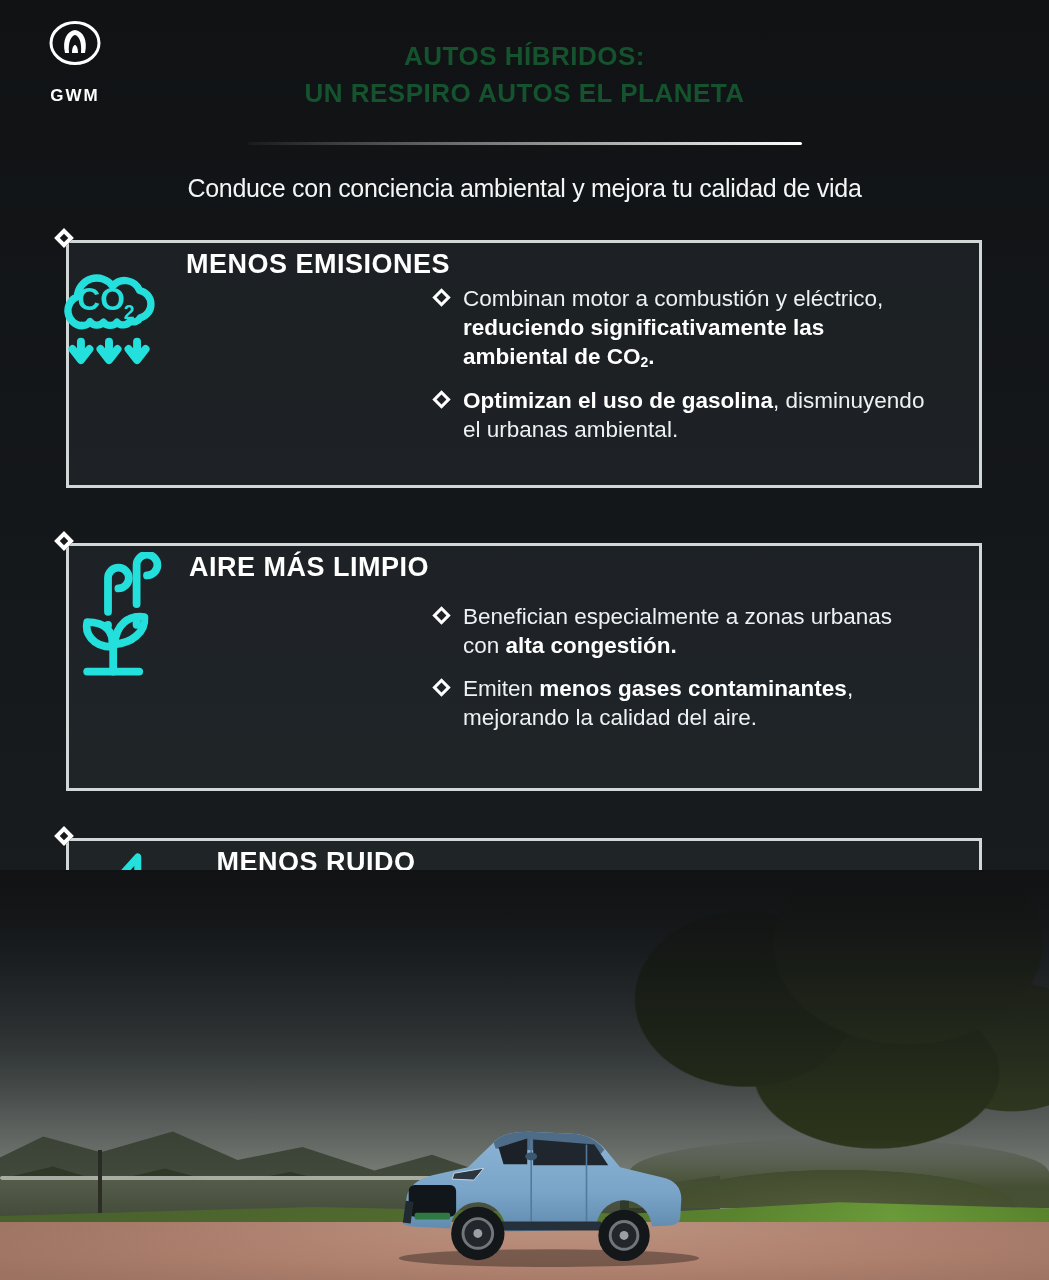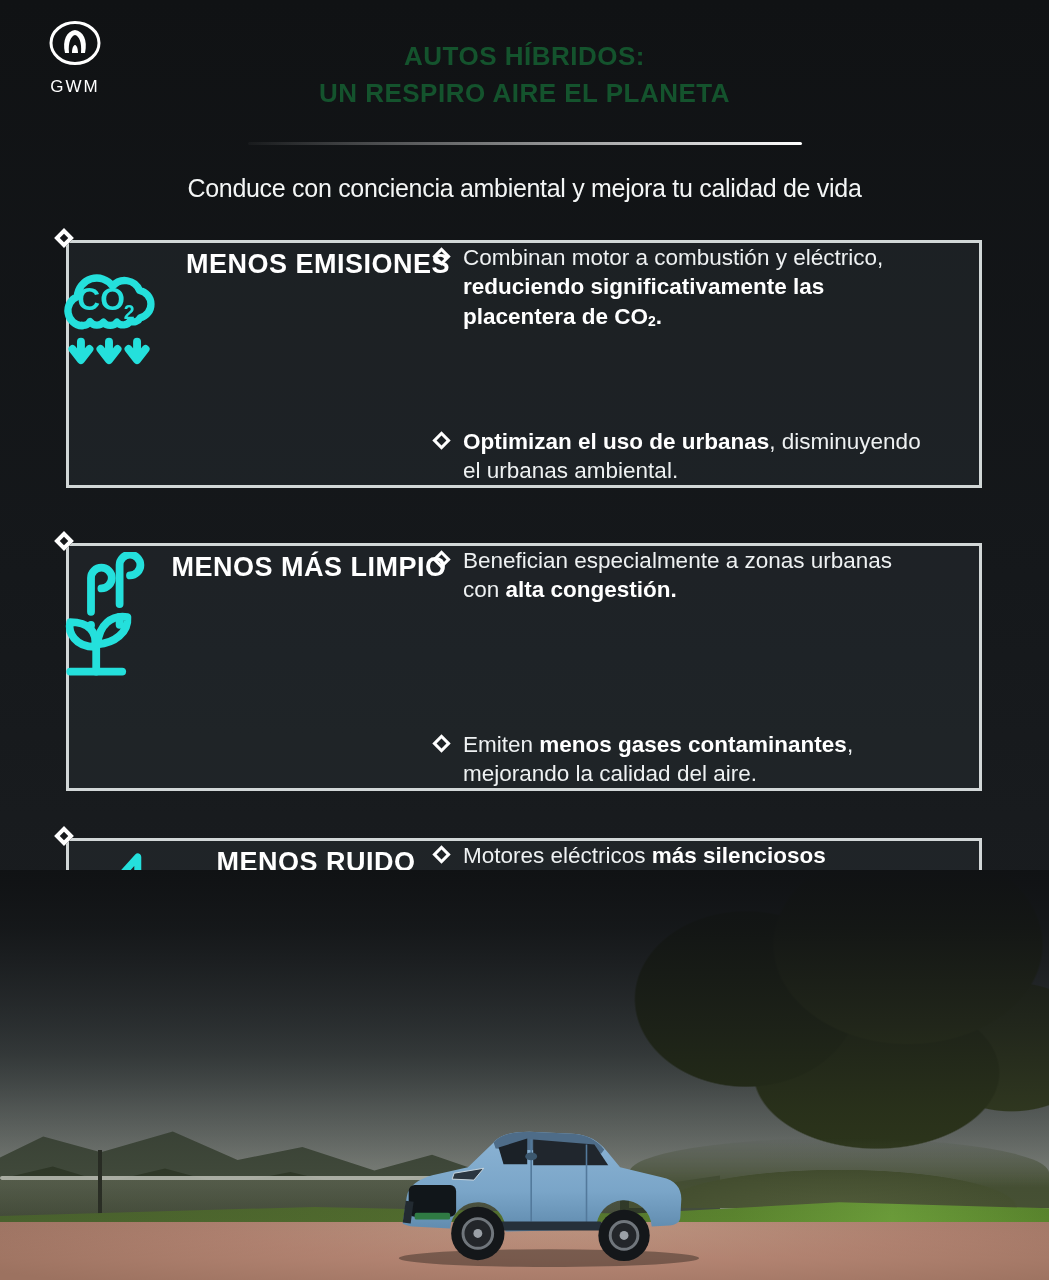--- a/index.html
+++ b/index.html
@@ -9,21 +9,21 @@
     overflow:hidden;
     background:linear-gradient(180deg,#101214 0%,#15181b 45%,#191c1f 70%);
     font-family:"Liberation Sans","DejaVu Sans",sans-serif;
     color:#f2f4f4;
     --cyan:#24e0dc;
   }
 
   
   .logo { position:absolute; left:42px; top:20px; width:66px; text-align:center; color:#fff; }
   .logo svg { display:block; margin:0 auto; }
-  .logo-text { font-size:17px; font-weight:400; letter-spacing:2px; margin-top:11px; }
+  .logo-text { font-size:17px; font-weight:700; letter-spacing:2px; margin-top:20px; }
 
   .title {
     position:absolute; top:38px; left:0; width:100%;
     text-align:center; color:#14532d;
     font-size:26px; font-weight:800; letter-spacing:.5px; line-height:1.43;
   }
   .title-underline {
     position:absolute; top:142px; left:248px; width:554px; height:3px;
     background:linear-gradient(90deg, rgba(255,255,255,0.03) 0%, rgba(255,255,255,0.45) 45%, #ffffff 100%);
     border-radius:2px;
@@ -45,21 +45,21 @@
     position:absolute; left:-12px; top:-12px; width:14px; height:14px;
     border:4px solid #ffffff; background:#17191c; transform:rotate(45deg);
   }
   .card-left {
     width:360px; display:flex; flex-direction:row;
     align-items:flex-start; justify-content:center; gap:16px; padding-top:6px;
   }
   .icon-box { color:var(--cyan); line-height:0; }
   .card-title { font-size:27px; font-weight:700; letter-spacing:.5px; color:#ffffff; white-space:nowrap; }
   .card-right {
-    flex:1; display:flex; flex-direction:column; justify-content:space-between;
+    flex:1; display:flex; flex-direction:column; justify-content:center;
     gap:14px; padding-right:32px; padding-left:6px;
   }
   .bullet { display:flex; gap:15px; font-size:22.5px; line-height:1.3; color:#eef1f2; }
   .bullet-marker {
     flex:0 0 auto; width:13px; height:13px; margin-top:7px;
     border:3.5px solid #ffffff; transform:rotate(45deg); background:transparent;
   }
   .bullet-text .b { font-weight:700; color:#ffffff; }
   .bullet-text sub { font-size:.62em; position:relative; top:.18em; vertical-align:baseline; }
 
@@ -118,21 +118,21 @@
 <div class="logo">
   <span>
     <svg width="54" height="46" viewBox="0 0 54 46">
       <ellipse cx="27" cy="23" rx="24" ry="20.5" fill="none" stroke="#ffffff" stroke-width="3"></ellipse>
       <path d="M17,33 C14,20 19,11 27,10 C35,11 40,20 37,33 L33,33 C34,22 31,16 27,15 C23,16 20,22 21,33 Z M24,33 C24,27 26,25 27,25 C28,25 30,27 30,33 Z" fill="#ffffff"></path>
     </svg>
   </span>
   <div class="logo-text">GWM</div>
 </div>
 
-<h1 class="title"><span>AUTOS HÍBRIDOS:</span><br><span>UN RESPIRO AIRE EL PLANETA</span></h1>
+<h1 class="title"><span>AUTOS HÍBRIDOS:</span><br><span>UN RESPIRO AUTOS EL PLANETA</span></h1>
 <div class="title-underline"></div>
 <div class="subtitle">Conduce con conciencia ambiental y mejora tu calidad de vida</div>
 
 <section class="card card-1">
   <span class="corner-diamond"></span>
   <div class="card-left">
     <div class="icon-box">
       <svg width="122" height="122" viewBox="0 0 100 100" fill="none" stroke="currentColor" stroke-width="6" stroke-linecap="round" stroke-linejoin="round">
         <path d="M28,63 a12.5,12.5 0 0 1 -4,-24 a16,16 0 0 1 29,-8.5 a13,13 0 0 1 22,3.5 a11.5,11.5 0 0 1 0.5,22.5
                  a6,6 0 0 1 -8,2.5 a7,7 0 0 1 -11,1 a7,7 0 0 1 -11,0 a7,7 0 0 1 -11,-0.5 a6,6 0 0 1 -6.5,3 z"></path>
@@ -143,25 +143,25 @@
           <path d="M50,76 v14 m-7,-8 l7,9 l7,-9"></path>
           <path d="M73,76 v14 m-7,-8 l7,9 l7,-9"></path>
         </g>
       </svg>
     </div>
     <h2 class="card-title">MENOS EMISIONES</h2>
   </div>
   <div class="card-right">
     <div class="bullet">
       <span class="bullet-marker"></span>
-      <p class="bullet-text"><span>Combinan motor a combustión y eléctrico,</span><br><span class="b">reduciendo significativamente las</span><br><span class="b">placentera de CO</span><sub class="b">2</sub><span class="b">.</span></p>
-    </div>
-    <div class="bullet">
-      <span class="bullet-marker"></span>
-      <p class="bullet-text"><span class="b">Optimizan el uso de urbanas</span><span>, disminuyendo</span><br><span>el urbanas ambiental.</span></p>
+      <p class="bullet-text"><span>Combinan motor a combustión y eléctrico,</span><br><span class="b">reduciendo significativamente las</span><br><span class="b">ambiental de CO</span><sub class="b">2</sub><span class="b">.</span></p>
+    </div>
+    <div class="bullet">
+      <span class="bullet-marker"></span>
+      <p class="bullet-text"><span class="b">Optimizan el uso de gasolina</span><span>, disminuyendo</span><br><span>el urbanas ambiental.</span></p>
     </div>
   </div>
 </section>
 
 <section class="card card-2">
   <span class="corner-diamond"></span>
   <div class="card-left">
     <div class="icon-box">
       <svg width="104" height="130" viewBox="0 0 80 100" fill="none" stroke="currentColor" stroke-width="6" stroke-linecap="round" stroke-linejoin="round">
 
@@ -169,21 +169,21 @@
         <path d="M30,56 v0.5"></path>
         <path d="M52,40 V10 a8,8 0 1 1 8,8"></path>
         <path d="M52,50 v6"></path>
 
         <path d="M14,92 h40"></path>
         <path d="M34,92 V72"></path>
         <path d="M33,73 C18,73 12,62 14,54 C28,54 35,61 33,73 Z"></path>
         <path d="M35,71 C36,56 46,48 58,50 C59,62 48,70 35,71 Z"></path>
       </svg>
     </div>
-    <h2 class="card-title">MENOS MÁS LIMPIO</h2>
+    <h2 class="card-title">AIRE MÁS LIMPIO</h2>
   </div>
   <div class="card-right">
     <div class="bullet">
       <span class="bullet-marker"></span>
       <p class="bullet-text"><span>Benefician especialmente a zonas urbanas</span><br><span>con </span><span class="b">alta congestión</span><span class="b">.</span></p>
     </div>
     <div class="bullet">
       <span class="bullet-marker"></span>
       <p class="bullet-text"><span>Emiten </span><span class="b">menos gases contaminantes</span><span>,</span><br><span>mejorando la calidad del aire.</span></p>
     </div>

